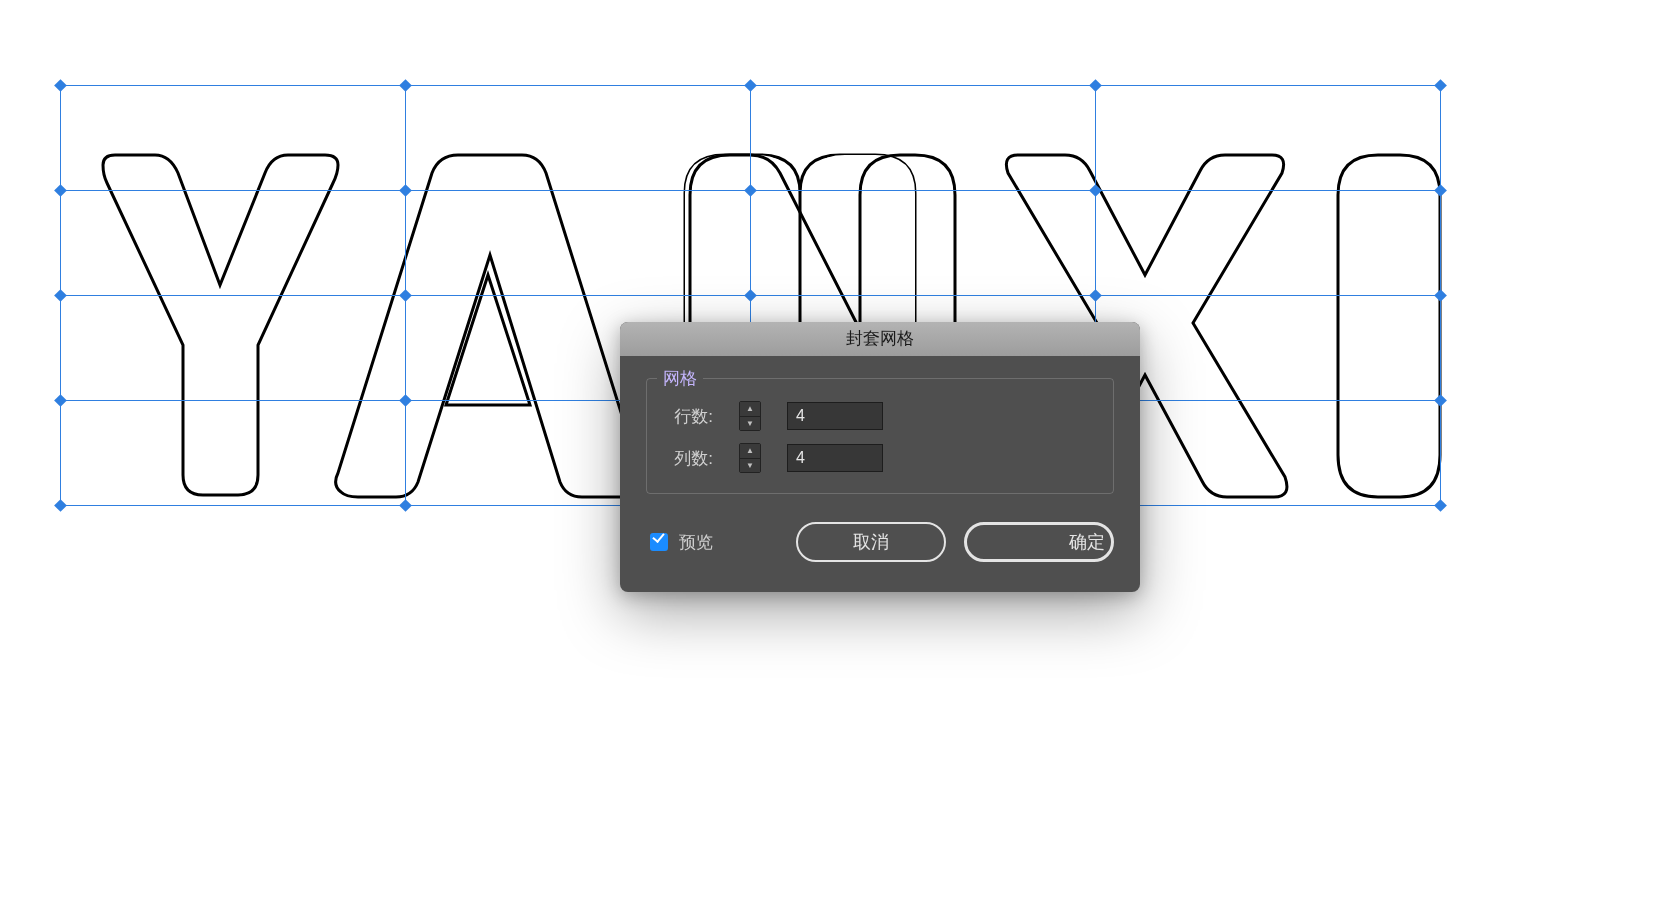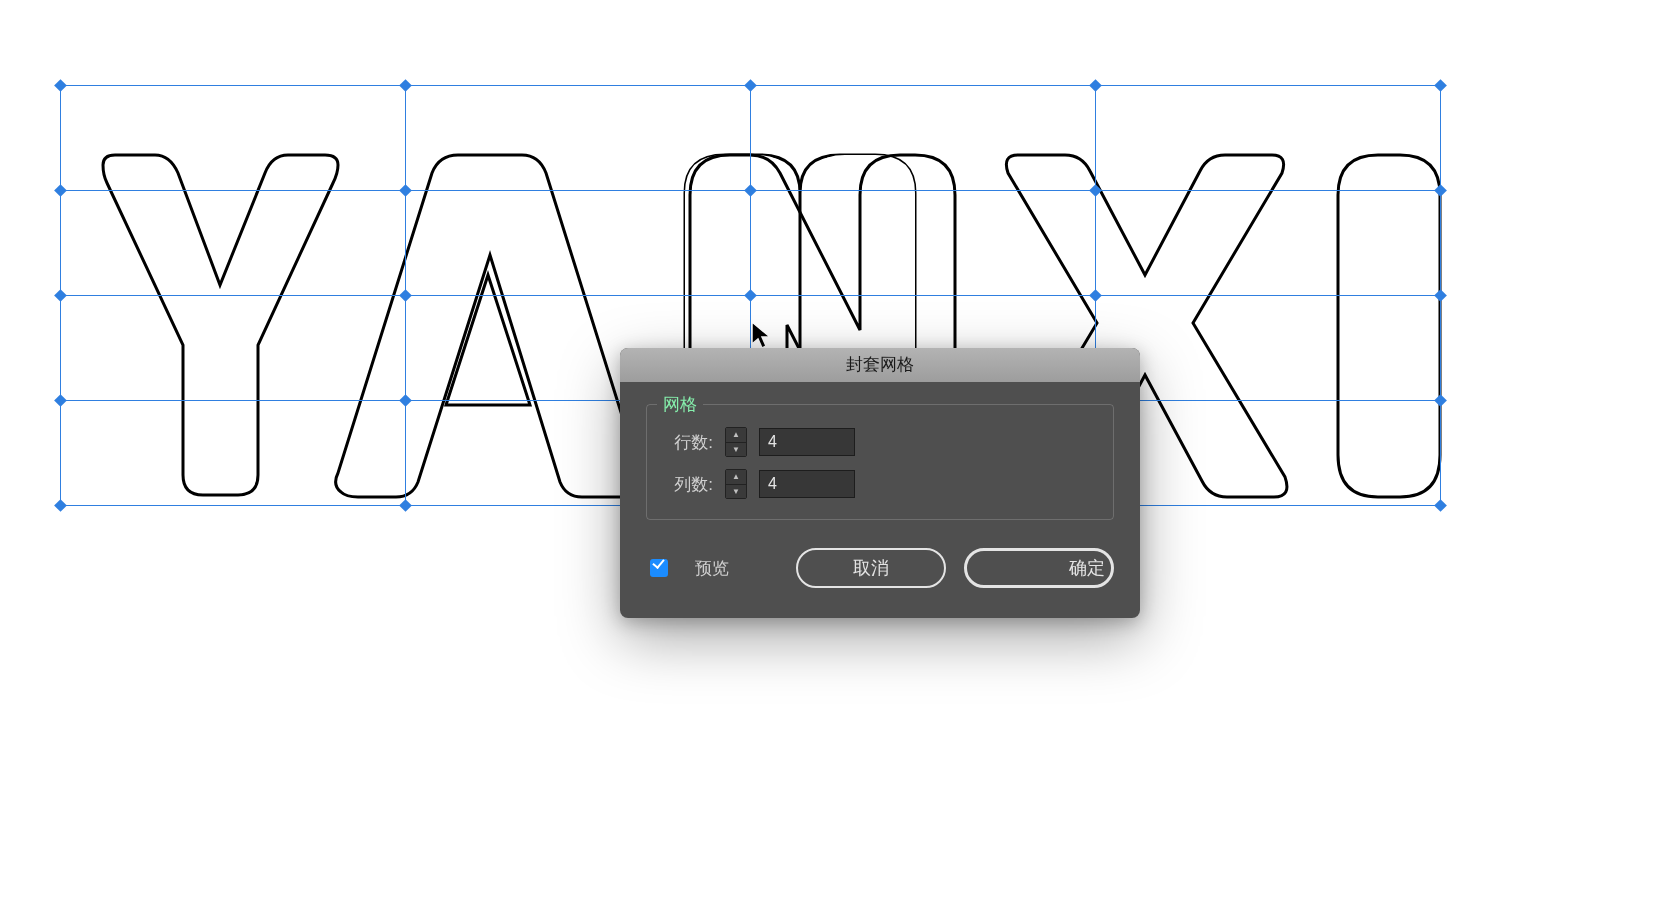--- a/index.html
+++ b/index.html
@@ -4,34 +4,34 @@
 <style>
   html,body{margin:0;padding:0;width:1660px;height:920px;background:#ffffff;font-family:"Helvetica Neue",Arial,sans-serif;overflow:hidden;}
   .canvas{position:absolute;inset:0;}
   .mesh{position:absolute;left:60px;top:85px;width:1380px;height:420px;}
   .mesh-line{position:absolute;background:#2f7fe0;}
   .mesh-h{left:0;width:100%;height:1px;}
   .mesh-v{top:0;height:100%;width:1px;}
   .anchor{position:absolute;width:9px;height:9px;background:#2f7fe0;transform:rotate(45deg);margin-left:-4px;margin-top:-4px;}
   .artwork{position:absolute;left:60px;top:85px;pointer-events:none;}
   .cursor{position:absolute;left:750px;top:320px;}
-  .dialog{position:absolute;left:620px;top:348px;width:520px;border-radius:8px;overflow:hidden;box-shadow:0 20px 60px rgba(0,0,0,0.35),0 4px 18px rgba(0,0,0,0.25);background:#4f4f4f;color:#e4e4e4;}
+  .dialog{position:absolute;left:620px;top:322px;width:520px;border-radius:8px;overflow:hidden;box-shadow:0 20px 60px rgba(0,0,0,0.35),0 4px 18px rgba(0,0,0,0.25);background:#4f4f4f;color:#e4e4e4;}
   .dialog .titlebar{background:linear-gradient(#b3b3b3,#9d9d9d);color:#1a1a1a;text-align:center;font-size:17px;line-height:34px;height:34px;font-weight:500;}
   .dialog .body{padding:22px 26px 30px 26px;}
   .group{border:1px solid rgba(255,255,255,0.18);border-radius:4px;padding:16px 18px 20px 18px;position:relative;}
-  .group-title{position:absolute;top:-12px;left:10px;background:#4f4f4f;padding:0 6px;font-size:17px;color:#86efac;}
-  .field{display:flex;align-items:center;gap:12px;margin-top:12px;}
+  .group-title{position:absolute;top:-12px;left:10px;background:#4f4f4f;padding:0 6px;font-size:17px;color:#c4b5fd;}
+  .field{display:flex;align-items:center;gap:26px;margin-top:12px;}
   .field:first-of-type{margin-top:6px;}
   .field label{font-size:17px;color:#d0d0d0;min-width:48px;text-align:right;}
   .stepper{display:flex;flex-direction:column;border:1px solid #222;border-radius:2px;overflow:hidden;}
   .stepper button{width:20px;height:14px;background:#3a3a3a;border:none;color:#c0c0c0;font-size:8px;line-height:8px;padding:0;display:flex;align-items:center;justify-content:center;cursor:pointer;}
   .stepper button+button{border-top:1px solid #222;}
   .num-input{width:96px;height:28px;background:#373737;border:1px solid #1d1d1d;color:#e4e4e4;font-size:16px;padding:0 8px;box-sizing:border-box;}
   .footer{display:flex;align-items:center;gap:18px;margin-top:28px;}
-  .chk{display:flex;align-items:center;gap:24px;font-size:17px;color:#d0d0d0;}
+  .chk{display:flex;align-items:center;gap:8px;font-size:17px;color:#d0d0d0;}
   .chk input{appearance:none;width:18px;height:18px;border-radius:3px;background:#1b8cff;position:relative;cursor:pointer;}
   .chk input:checked::after{content:"";position:absolute;left:3px;top:0px;width:9px;height:5px;border:2px solid #fff;border-top:none;border-right:none;transform:rotate(-50deg);}
   .btn{flex:0 0 auto;min-width:150px;height:40px;border-radius:22px;border:2px solid #e4e4e4;background:transparent;color:#e4e4e4;font-size:18px;cursor:pointer;}
   .btn.primary{border-width:3px;text-align:right;}
   .spacer{flex:1;}
 </style>
 </head>
 <body>
 
 <div class="canvas">

